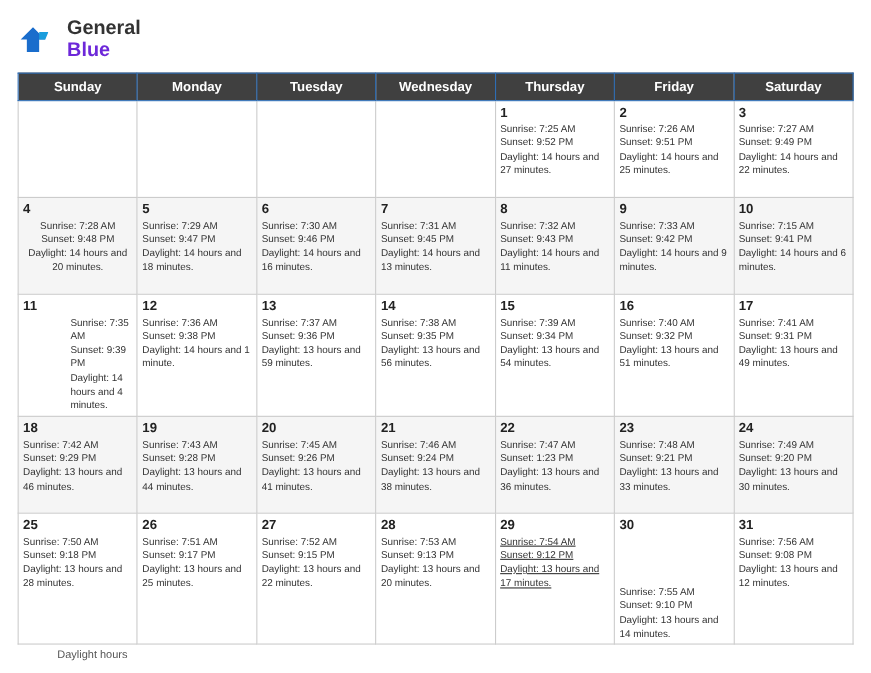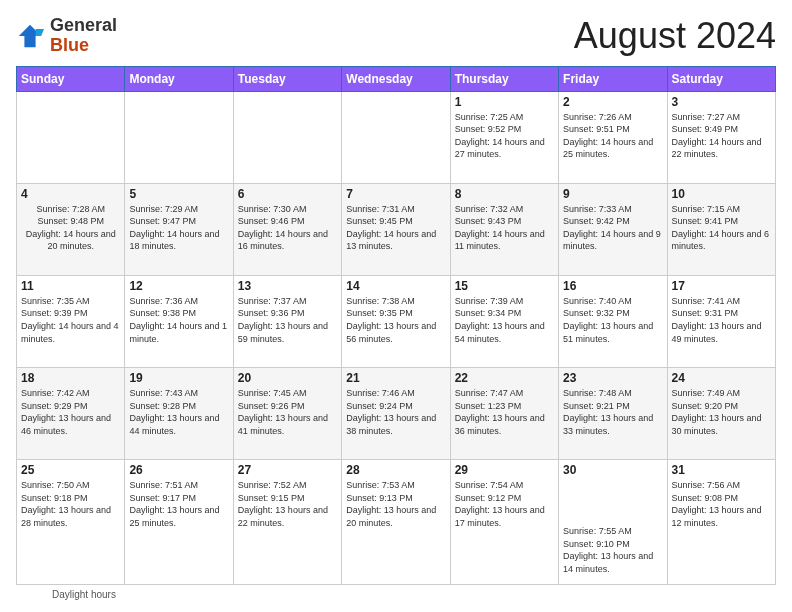--- a/index.html
+++ b/index.html
@@ -19,29 +19,29 @@
     }
     .header {
       display: flex;
       justify-content: space-between;
       align-items: flex-start;
       margin-bottom: 10px;
     }
     .logo {
       display: flex;
       align-items: center;
-      gap: 6px;
+      gap: 17px;
     }
     .logo-text {
       font-size: 18px;
       font-weight: bold;
       line-height: 1.1;
     }
     .logo-general { color: #333; }
-    .logo-blue { color: #c2410c; }
+    .logo-blue { color: #6d28d9; }
     .logo-icon {
       width: 28px;
       height: 28px;
     }
     .title-block {
       text-align: right;
     }
     .month-title {
       font-size: 36px;
       font-weight: normal;
@@ -54,27 +54,27 @@
       margin-top: 2px;
     }
     .calendar {
       flex: 1;
       border: 1px solid #ccc;
       border-collapse: collapse;
       width: 100%;
       table-layout: fixed;
     }
     .calendar th {
-      background-color: #8b5cf6;
+      background-color: #404040;
       color: #fff;
       font-size: 12px;
       font-weight: bold;
       padding: 5px 4px;
       border: 1px solid #2e6db4;
-      text-align: left;
+      text-align: center;
     }
     .calendar td {
       border: 1px solid #ccc;
       vertical-align: top;
       padding: 3px 4px;
       font-size: 9.5px;
       color: #333;
       background: #fff;
       height: 88px;
     }
@@ -118,21 +118,20 @@
       <svg class="logo-icon" viewBox="0 0 40 40">
         <polygon points="20,4 36,20 28,20 28,36 12,36 12,20 4,20" fill="#1a6dcc"></polygon>
         <polygon points="28,10 40,10 36,20 28,20" fill="#1a9ddd"></polygon>
       </svg>
       <div class="logo-text">
         <span class="logo-general">General</span><br>
         <span class="logo-blue">Blue</span>
       </div>
     </div>
     <div class="title-block">
-      <div class="month-title">August 2024</div>
     </div>
   </div>
 
   <table class="calendar">
     <thead>
       <tr>
 
       <th>Sunday</th>
           <th>Monday</th>
           <th>Tuesday</th>
@@ -207,21 +206,21 @@
           <td>
             <span class="day-num">10</span>
             <div class="day-info" style="white-space: pre-line;">Sunrise: 7:15 AM
 Sunset: 9:41 PM
 Daylight: 14 hours and 6 minutes.</div>
           </td>
         </tr>
         <tr>
           <td>
             <span class="day-num">11</span>
-            <div class="day-info" style="white-space: pre-line;">Sunrise: 7:35 AM
+            <div class="day-info" style="white-space: pre-line; margin-left: 43px;">Sunrise: 7:35 AM
 Sunset: 9:39 PM
 Daylight: 14 hours and 4 minutes.</div>
           </td>
           <td>
             <span class="day-num">12</span>
             <div class="day-info" style="white-space: pre-line;">Sunrise: 7:36 AM
 Sunset: 9:38 PM
 Daylight: 14 hours and 1 minute.</div>
           </td>
           <td>
@@ -319,21 +318,21 @@
 Daylight: 13 hours and 22 minutes.</div>
           </td>
           <td>
             <span class="day-num">28</span>
             <div class="day-info" style="white-space: pre-line;">Sunrise: 7:53 AM
 Sunset: 9:13 PM
 Daylight: 13 hours and 20 minutes.</div>
           </td>
           <td>
             <span class="day-num">29</span>
-            <div class="day-info" style="white-space: pre-line;">Sunrise: 7:54 AM
+            <div class="day-info" style="white-space: pre-line; text-decoration: underline;">Sunrise: 7:54 AM
 Sunset: 9:12 PM
 Daylight: 13 hours and 17 minutes.</div>
           </td>
           <td>
             <span class="day-num">30</span>
             <div class="day-info" style="white-space: pre-line; margin-top: 48px;">Sunrise: 7:55 AM
 Sunset: 9:10 PM
 Daylight: 13 hours and 14 minutes.</div>
           </td>
           <td>

